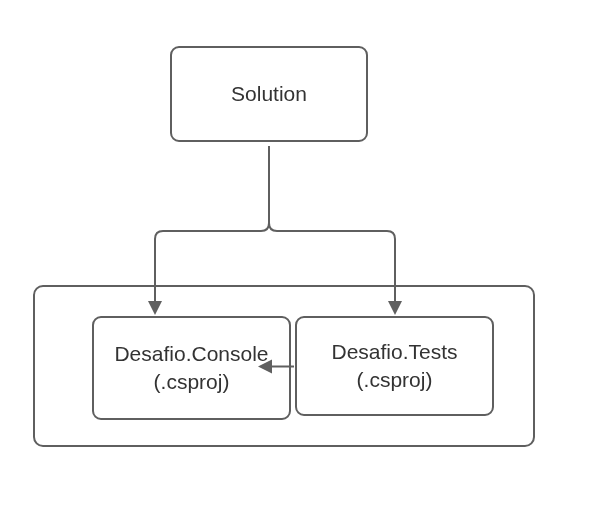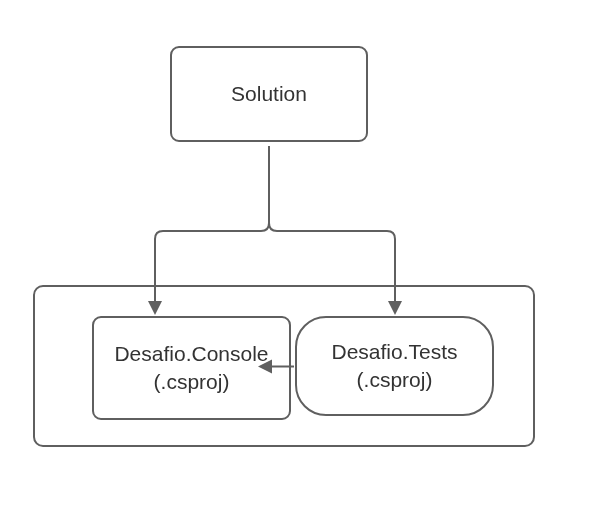--- a/index.html
+++ b/index.html
@@ -35,21 +35,21 @@
     box-sizing: border-box;
     background: #ffffff;
     border: 2px solid #5f5f5f;
     border-radius: 10px;
     z-index: 1;
   }
   .node.leaf { z-index: 2; }
   #node-solution { left: 170px; top: 46px;  width: 198px; height: 96px; }
   #group-projects { left: 33px;  top: 285px; width: 502px; height: 162px; }
   #node-console  { left: 56px;  top: 316px; width: 199px; height: 104px; margin-left: 36px; }
-  #node-tests    { left: 295px; top: 316px; width: 199px; height: 100px; border-radius: 31px; }
+  #node-tests    { left: 295px; top: 316px; width: 199px; height: 100px; }
   svg.connectors {
     position: absolute;
     left: 0; top: 0;
     width: 602px;
     height: 524px;
     z-index: 3;
     pointer-events: none;
   }
   svg.connectors path { fill: none; stroke: #5f5f5f; stroke-width: 2; }
   svg.connectors polygon { fill: #5f5f5f; stroke: none; }

